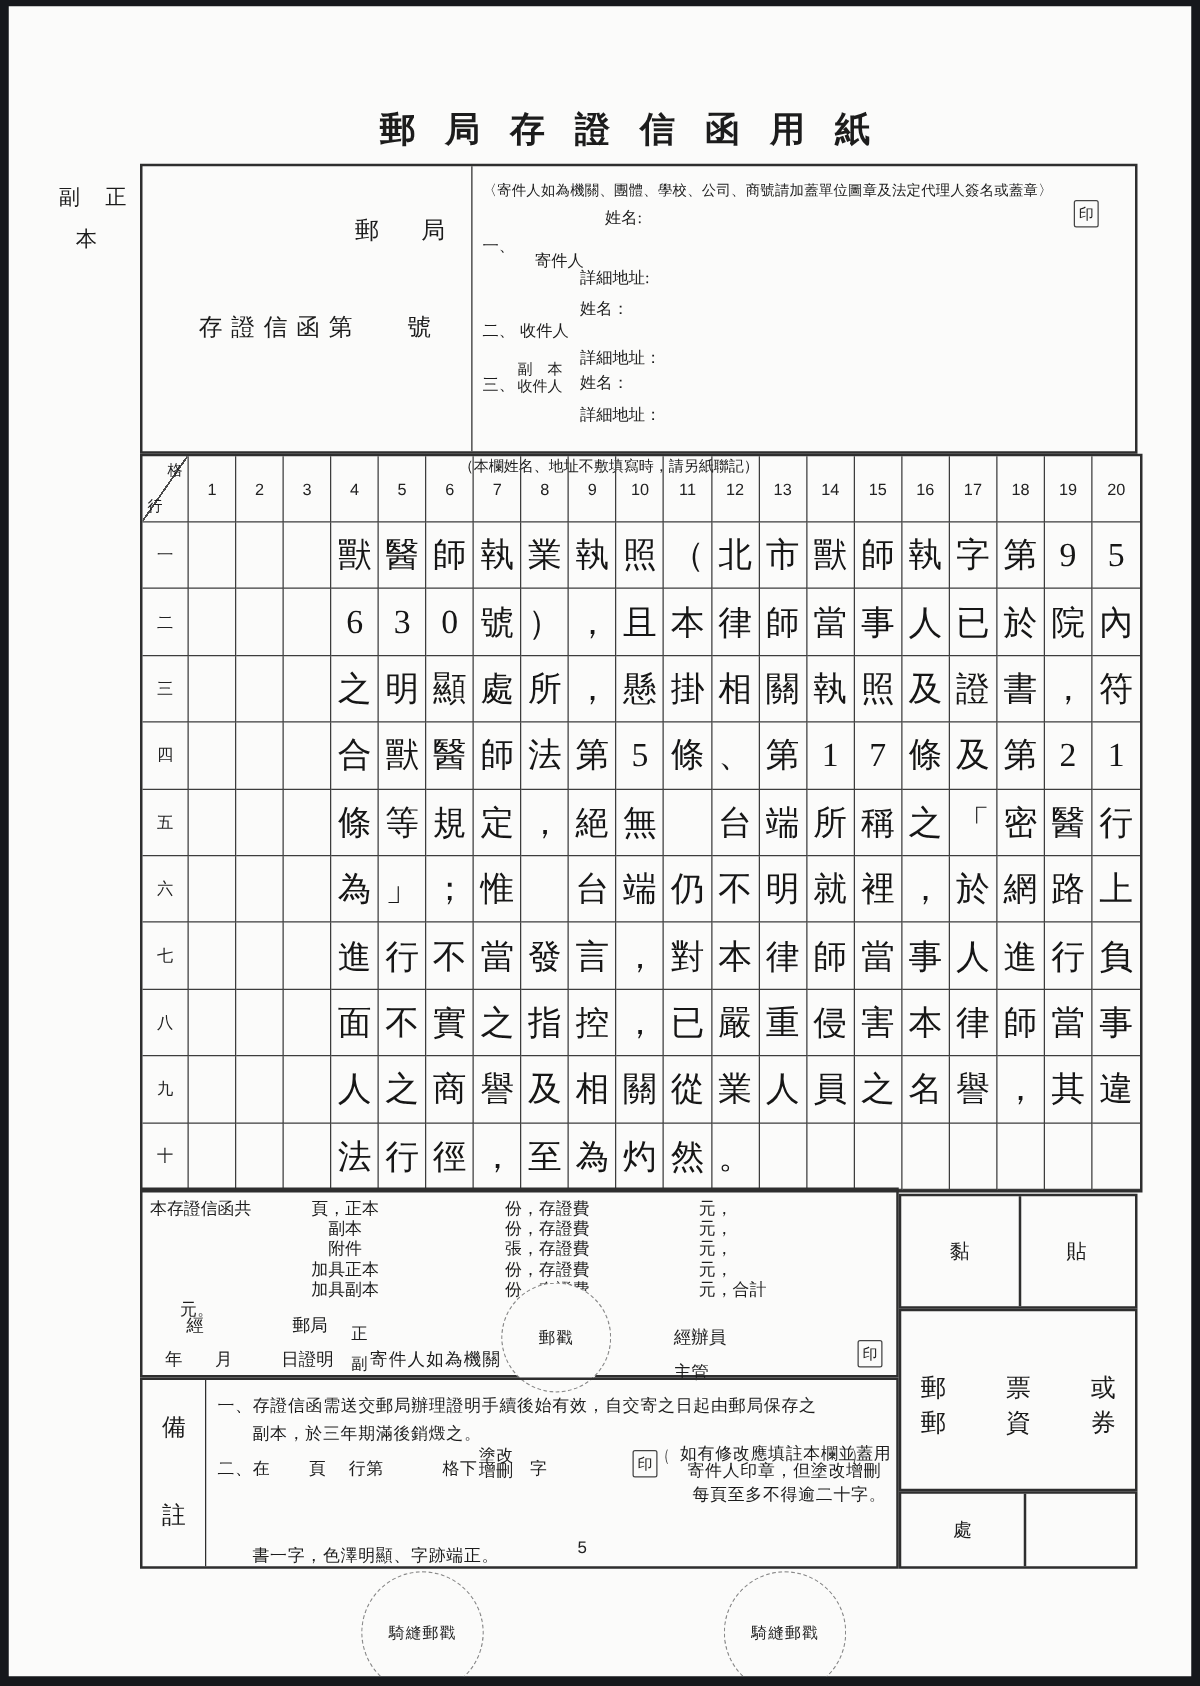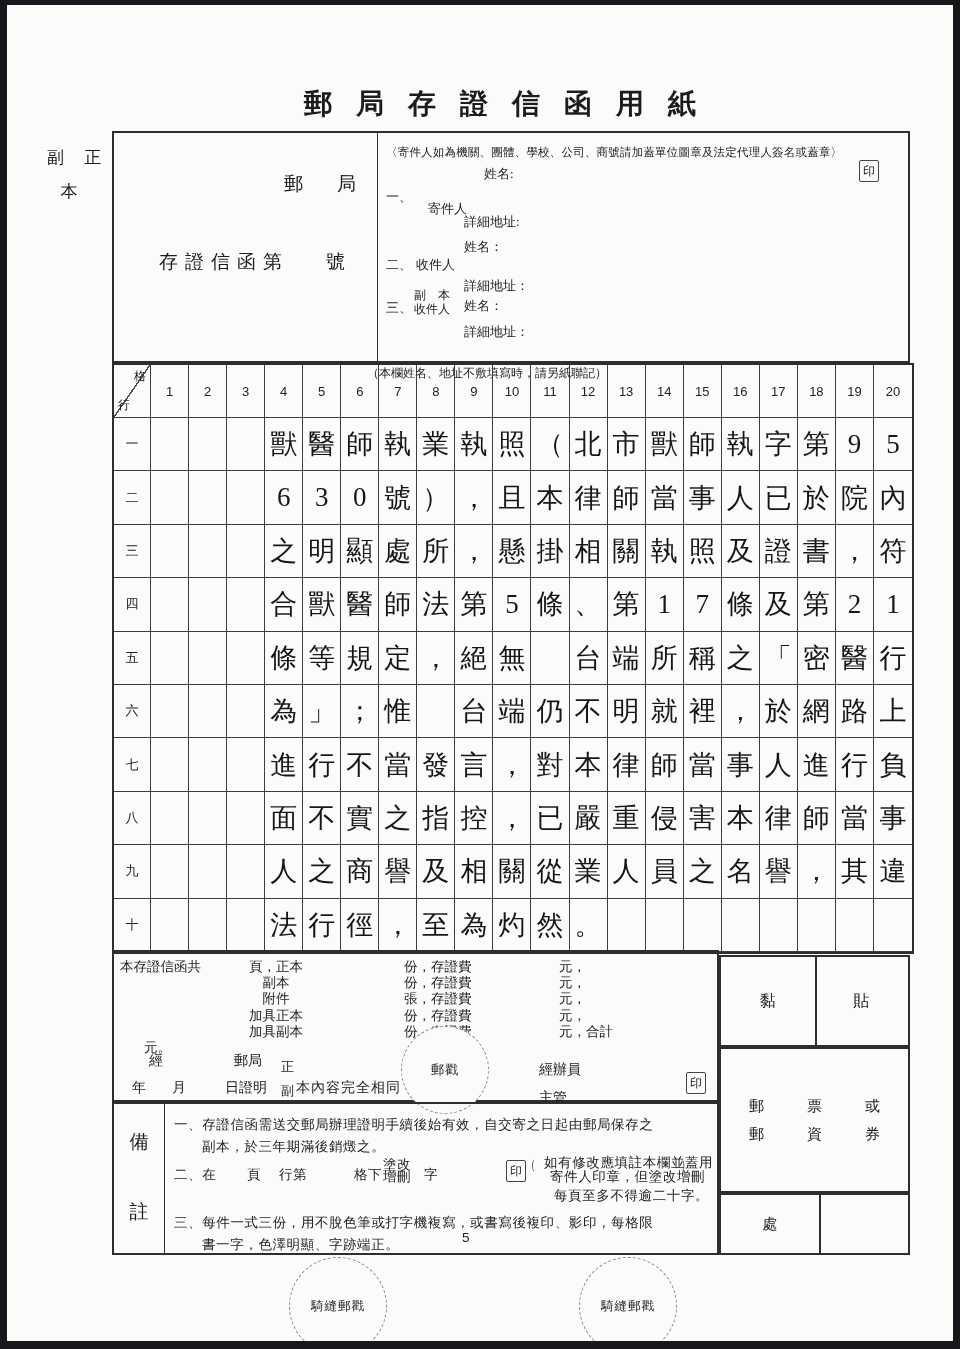--- a/index.html
+++ b/index.html
@@ -73,21 +73,21 @@
   .smallnote{font-size:11.5px;letter-spacing:.2px;}
   .pageno{font-family:"Liberation Sans",sans-serif;font-size:20px;color:#222;letter-spacing:0;}
 
   
   .paste-box{left:712px;top:950px;width:191px;height:92px;}
   .half-div{position:absolute;left:50%;top:0;bottom:0;width:2px;background:#2e2e2e;}
   .half{position:absolute;top:0;bottom:0;width:50%;display:flex;align-items:center;justify-content:center;
         font-size:16px;}
   .half.l{left:0;} .half.r{right:0;}
   .stamp-box{left:712px;top:1042px;width:191px;height:146px;}
-  .stamp-line{position:absolute;left:0;width:100%;text-align:center;font-size:15px;letter-spacing:14px;
+  .stamp-line{position:absolute;left:0;width:100%;text-align:center;font-size:20px;letter-spacing:14px;
               text-indent:14px;white-space:nowrap;}
   .place-box{left:712px;top:1188px;width:191px;height:62px;}
   .place-div{position:absolute;left:98px;top:0;bottom:0;width:2px;background:#2e2e2e;}
   .place-cell{position:absolute;left:0;top:0;bottom:0;width:98px;display:flex;align-items:center;
               justify-content:center;font-size:15px;}
 
   
   .seam{position:absolute;width:96px;height:96px;border:1.5px dashed #8a8a8a;border-radius:50%;
         display:flex;align-items:center;justify-content:center;font-size:12.5px;letter-spacing:1px;}
 </style>
@@ -406,21 +406,21 @@
           </div>
         </div>
 
       <span class="t" style="left:35px;top:100px;">經</span>
       <span class="t" style="left:120px;top:100px;">郵局</span>
       <span class="t" style="left:167px;top:106px;font-size:13px;">正</span>
       <span class="t" style="left:167px;top:130px;font-size:13px;">副</span>
       <span class="t" style="left:18px;top:127px;">年</span>
       <span class="t" style="left:58px;top:127px;">月</span>
       <span class="t" style="left:95px;top:127px;margin-left:16px;">日證明</span>
-      <span class="t" style="left:182px;top:127px;letter-spacing:1px;">本內容完全相同</span>
+      <span class="t" style="left:182px;top:127px;letter-spacing:1px;">寄件人如為機關</span>
 
       <div class="postmark">郵戳</div>
 
       <span class="t" style="left:425px;top:109px;">經辦員</span>
       <span class="t" style="left:425px;top:137px;">主管</span>
       <span class="seal" style="left:572px;top:120px;">印</span>
     </div>
 
     <div class="box note-box">
       <div class="note-div"></div>
@@ -438,21 +438,20 @@
       <span class="t alter" style="left:269px;top:67px;">增刪</span>
       <span class="t" style="left:310px;top:62px;">字</span>
 
       <span class="seal" style="left:392px;top:56px;">印</span>
       <span class="t paren" style="left:410px;top:52px;">（</span>
       <span class="t smallnote" style="left:430px;top:50px;">如有修改應填註本欄並蓋用</span>
       <span class="t smallnote" style="left:436px;top:64px;">寄件人印章，但塗改增刪</span>
       <span class="t paren" style="left:565px;top:52px;">）</span>
       <span class="t smallnote" style="left:440px;top:83px;">每頁至多不得逾二十字。</span>
 
-      <span class="t" style="left:60px;top:110px;">三、每件一式三份，用不脫色筆或打字機複寫，或書寫後複印、影印，每格限</span>
       <span class="t" style="left:88px;top:132px;">書一字，色澤明顯、字跡端正。</span>
       <span class="t pageno" style="left:348px;top:126px;">5</span>
     </div>
 
     <div class="box paste-box">
       <div class="half-div"></div>
       <div class="half l">黏</div>
       <div class="half r">貼</div>
     </div>
 

